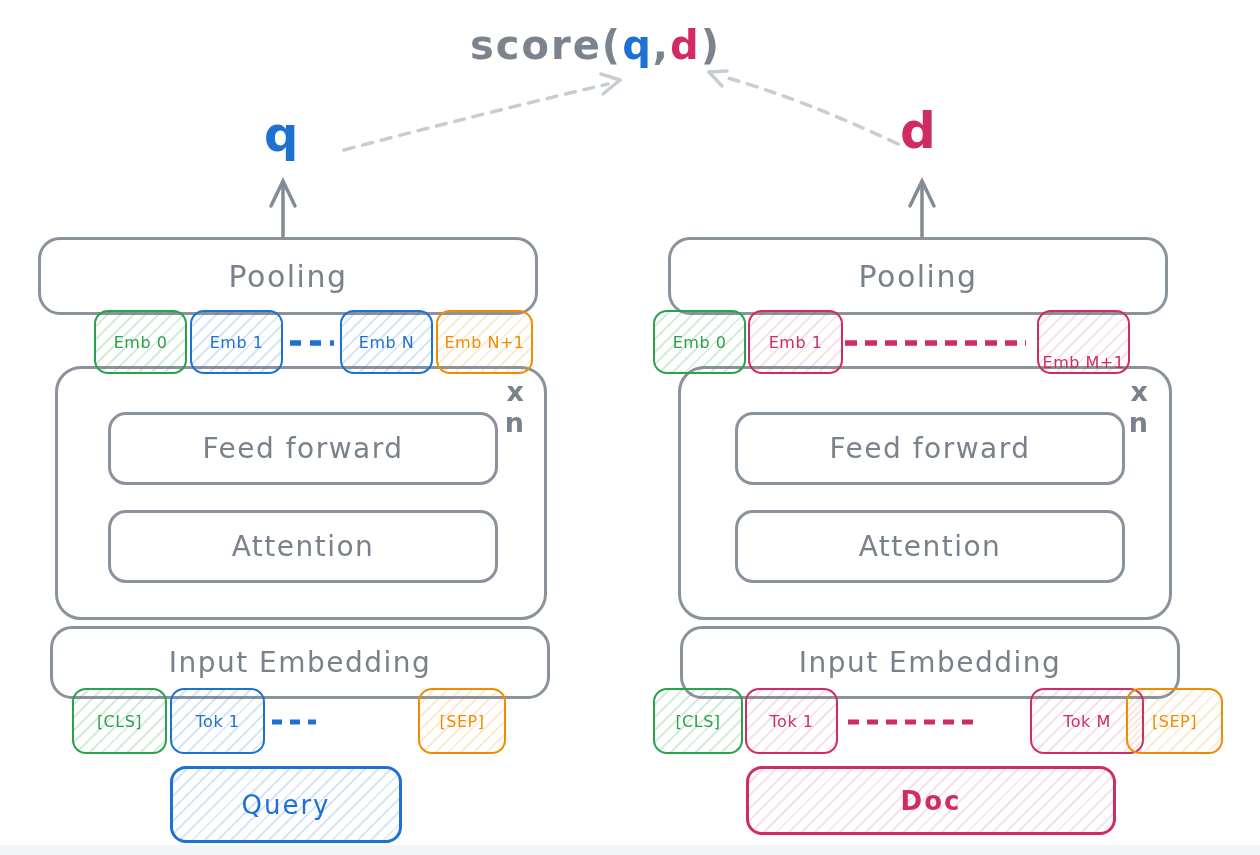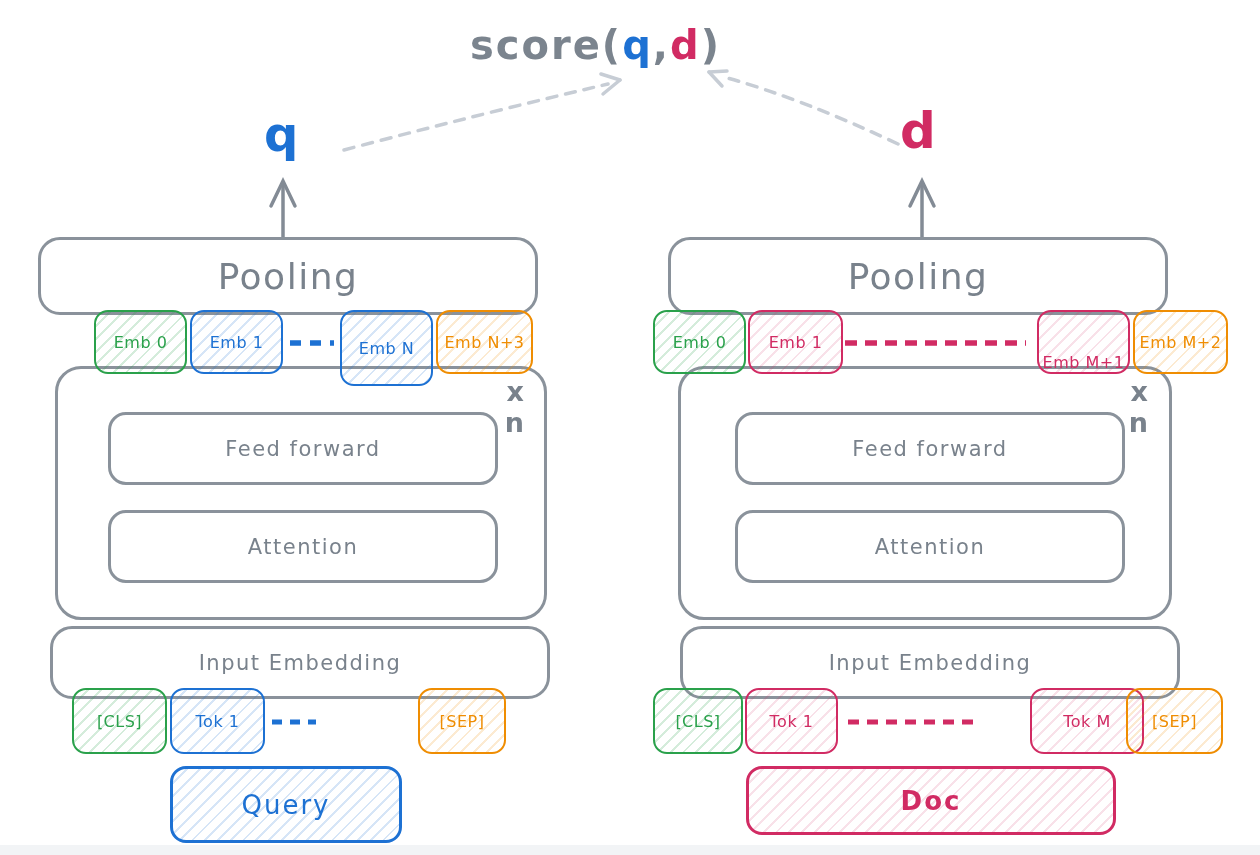--- a/index.html
+++ b/index.html
@@ -37,22 +37,22 @@
   .score{
     display:flex;align-items:flex-end;font-size:40px;letter-spacing:2px;color:#7b848e;
     font-weight:bold;
   }
   .score .b{color:#1d71d3;}
   .score .r{color:#d12b63;}
   .outlab{font-weight:bold;}
   .outlab.q{color:#1d71d3;font-size:48px;}
   .outlab.d{color:#d12b63;font-size:50px;}
   .xn{color:#79828c;font-size:27px;letter-spacing:8px;font-weight:bold;}
-  .lab-lg{font-size:36px;}
-  .lab-md{font-size:21px;}
+  .lab-lg{font-size:30px;}
+  .lab-md{font-size:28px;}
   .bottom-strip{left:0;top:845px;width:1260px;height:10px;background:#f2f4f6;}
 </style>
 </head>
 <body>
 
 <div class="canvas">
 
   <svg class="overlay">
 
     <g stroke="#838b95" stroke-width="3.5" fill="none" stroke-linecap="round">
@@ -97,25 +97,25 @@
   <div class="abs gbox lab-lg" style="left:38px;top:237px;width:500px;height:78px;">
     <span>Pooling</span>
   </div>
 
   <div class="abs chip c-green" style="left:94px;top:310px;width:93px;height:64px;">
       <span>Emb 0</span>
     </div>
   <div class="abs chip c-blue" style="left:190px;top:310px;width:93px;height:64px;">
       <span>Emb 1</span>
     </div>
-  <div class="abs chip c-blue" style="left:340px;top:310px;width:93px;height:76px;">
+  <div class="abs chip c-blue" style="left:340px;top:310px;width:93px;height:64px;">
       <span>Emb N</span>
     </div>
   <div class="abs chip c-orange" style="left:436px;top:310px;width:97px;height:64px;">
-      <span>Emb N+3</span>
+      <span>Emb N+1</span>
     </div>
 
   <div class="abs gbox" style="left:55px;top:366px;width:492px;height:254px;border-radius:26px;"></div>
   <div class="abs xn" style="left:462px;top:376px;width:70px;text-align:right;">x n</div>
   <div class="abs gbox inner lab-md" style="left:108px;top:412px;width:390px;height:73px;">
     <span>Feed forward</span>
   </div>
   <div class="abs gbox inner lab-md" style="left:108px;top:510px;width:390px;height:73px;">
     <span>Attention</span>
   </div>
@@ -144,23 +144,20 @@
 
   <div class="abs chip c-green" style="left:653px;top:310px;width:93px;height:64px;">
       <span>Emb 0</span>
     </div>
   <div class="abs chip c-crimson" style="left:748px;top:310px;width:95px;height:64px;">
       <span>Emb 1</span>
     </div>
   <div class="abs chip c-crimson" style="left:1037px;top:310px;width:93px;height:64px;align-items:flex-end;">
       <span>Emb M+1</span>
     </div>
-  <div class="abs chip c-orange" style="left:1133px;top:310px;width:95px;height:64px;">
-      <span>Emb M+2</span>
-    </div>
 
   <div class="abs gbox" style="left:678px;top:366px;width:494px;height:254px;border-radius:26px;"></div>
   <div class="abs xn" style="left:1086px;top:376px;width:70px;text-align:right;">x n</div>
   <div class="abs gbox inner lab-md" style="left:735px;top:412px;width:390px;height:73px;">
     <span>Feed forward</span>
   </div>
   <div class="abs gbox inner lab-md" style="left:735px;top:510px;width:390px;height:73px;">
     <span>Attention</span>
   </div>
 

